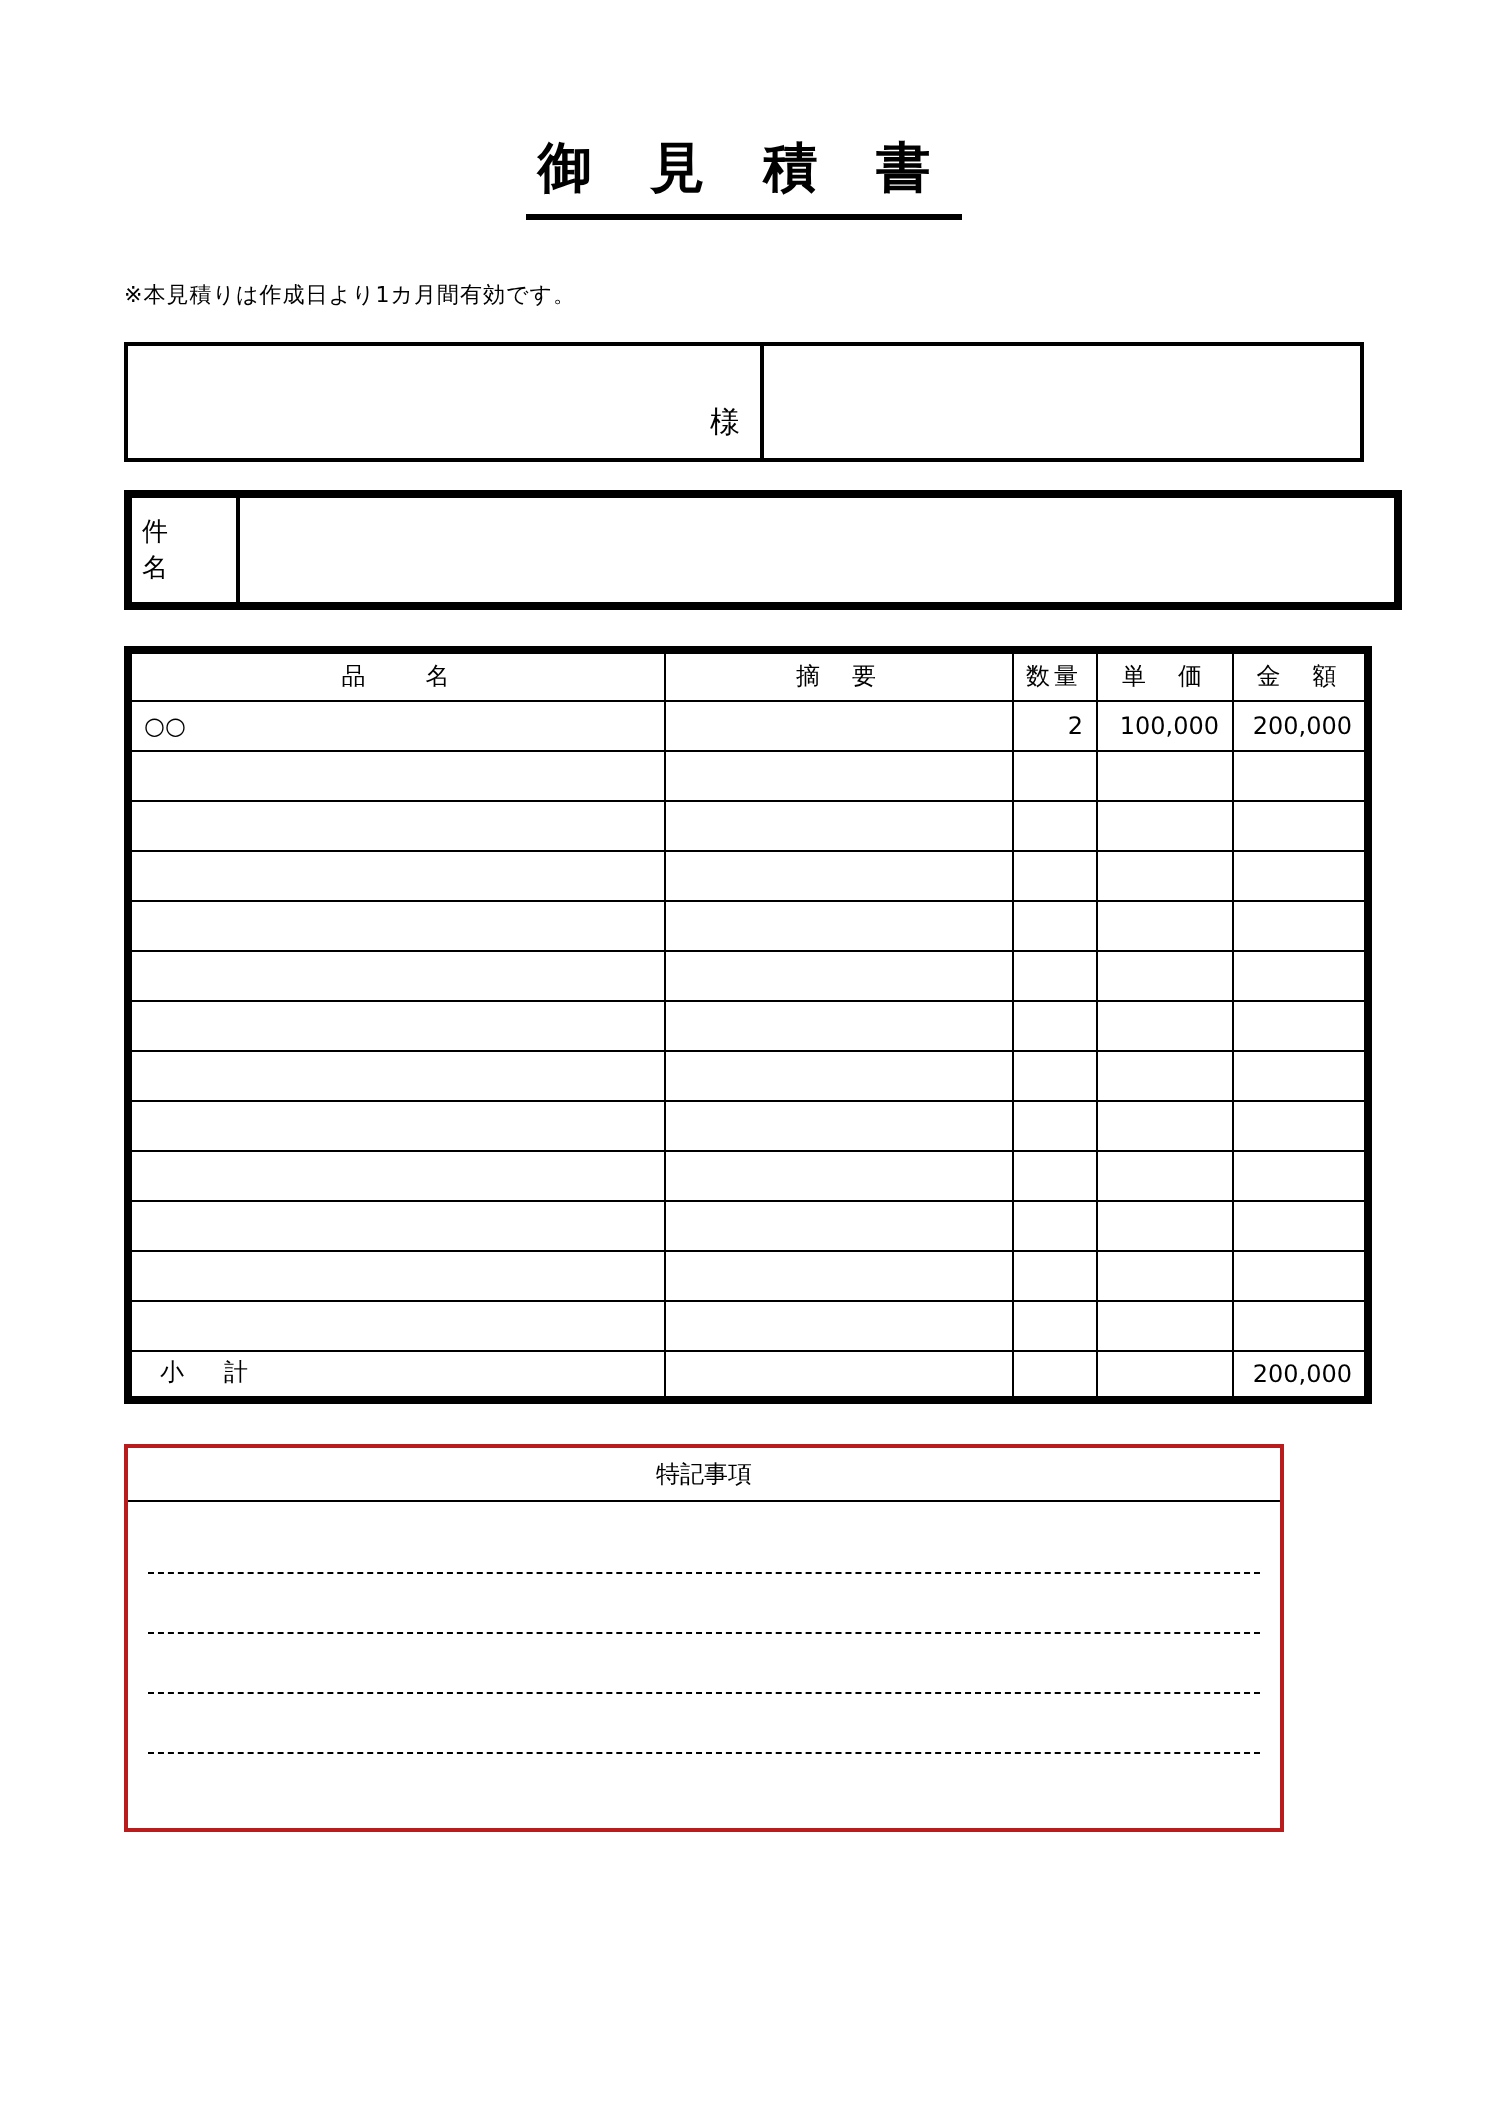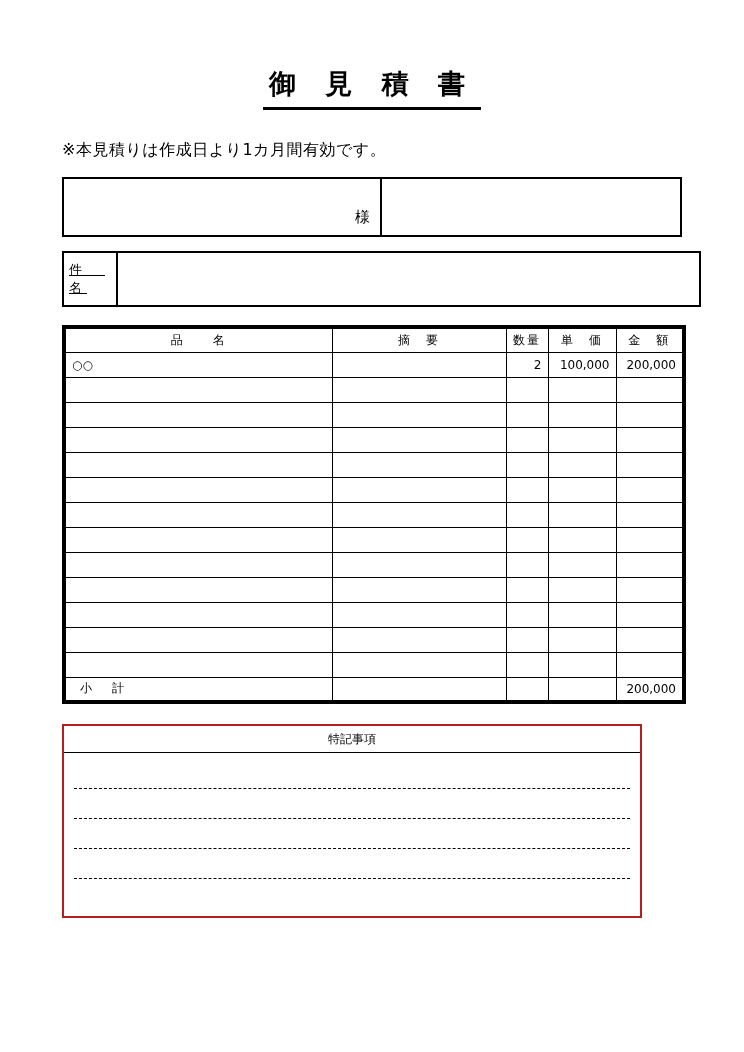--- a/index.html
+++ b/index.html
@@ -38,21 +38,21 @@
     font-family: "DejaVu Sans", "Liberation Sans", sans-serif;
   }
 
   
   .meta-row {
     display: flex;
     align-items: baseline;
     margin: 30px 62px 0 62px;
   }
   .notice {
-    font-size: 16px;
+    font-size: 11px;
     letter-spacing: 0.5px;
     font-family: "DejaVu Sans", "Liberation Sans", sans-serif;
   }
   .date-line {
     margin-left: auto;
     display: flex;
     font-size: 13px;
     font-family: "DejaVu Sans", "Liberation Sans", sans-serif;
   }
   .date-line span {
@@ -82,24 +82,23 @@
     font-size: 15px;
     font-family: "DejaVu Sans", "Liberation Sans", sans-serif;
   }
   .cust-right {
     flex: 1;
   }
 
   
   .subj-box {
     margin: 14px 43px 0 62px;
-    border: 2px solid #000000;
+    border: 4px solid #000000;
     height: 52px;
     display: flex;
-    text-decoration: underline;
   }
   .subj-label {
     flex: 0 0 54px;
     border-right: 2px solid #000;
     display: flex;
     align-items: center;
     justify-content: center;
     font-size: 13px;
     letter-spacing: 5px;
     padding-left: 5px;

